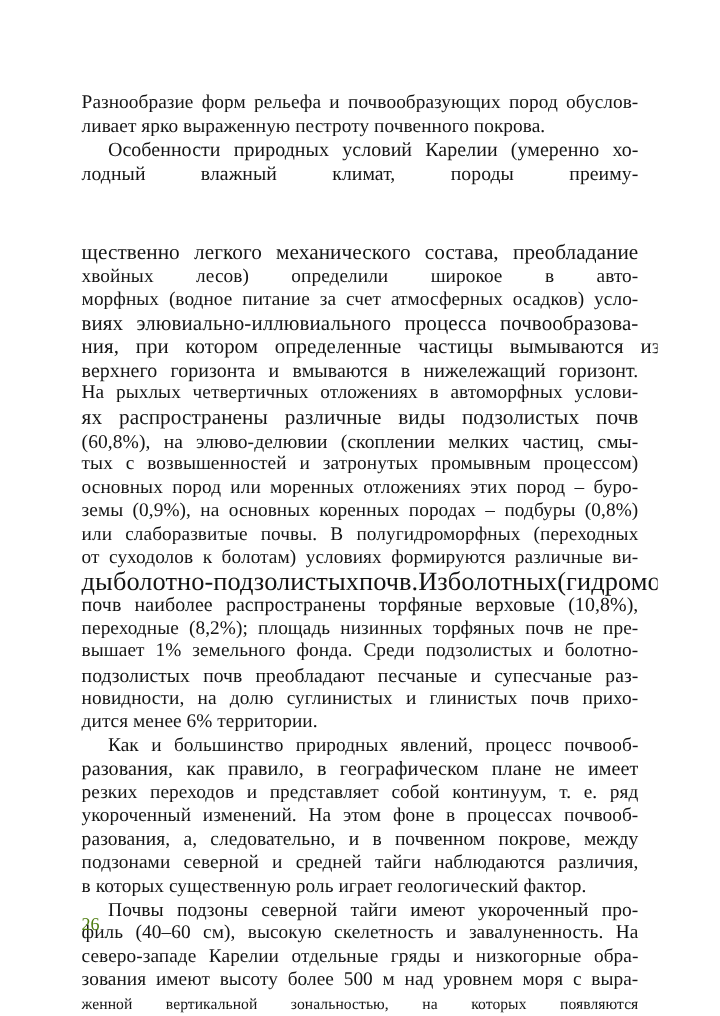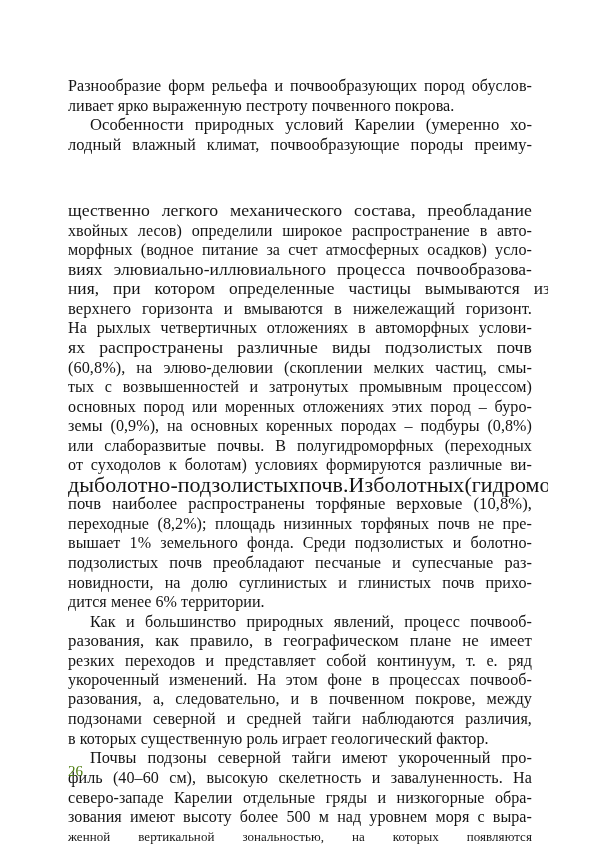--- a/index.html
+++ b/index.html
@@ -61,23 +61,23 @@
 <body>
 
 <div id="page">
   <div id="text-block">
       <div class="para">
         <div class="jline"><span class="w">Разнообразие</span><span class="w">форм</span><span class="w">рельефа</span><span class="w">и</span><span class="w">почвообразующих</span><span class="w">пород</span><span class="w">обуслов-</span></div>
         <div class="jline last"><span class="w">ливает ярко выраженную пестроту почвенного покрова.</span></div>
       </div>
       <div class="para">
         <div class="jline indent-line" style="font-size: 16.6px;"><span class="w">Особенности</span><span class="w">природных</span><span class="w">условий</span><span class="w">Карелии</span><span class="w">(умеренно</span><span class="w">хо-</span></div>
-        <div class="jline" style="font-size: 16.46px;"><span class="w">лодный</span><span class="w">влажный</span><span class="w">климат,</span><span class="w">почвообразующие</span><span class="w">породы</span><span class="w">преиму-</span></div>
+        <div class="jline" style="font-size: 16.46px;"><span class="w">лодный</span><span class="w">влажный</span><span class="w">климат,</span><span class="w">породы</span><span class="w">преиму-</span></div>
         <div class="jline" style="font-size: 17.71px; margin-top: 47px;"><span class="w">щественно</span><span class="w">легкого</span><span class="w">механического</span><span class="w">состава,</span><span class="w">преобладание</span></div>
-        <div class="jline"><span class="w">хвойных</span><span class="w">лесов)</span><span class="w">определили</span><span class="w">широкое</span><span class="w">распространение</span><span class="w">в</span><span class="w">авто-</span></div>
+        <div class="jline"><span class="w">хвойных</span><span class="w">лесов)</span><span class="w">определили</span><span class="w">широкое</span><span class="w">в</span><span class="w">авто-</span></div>
         <div class="jline"><span class="w">морфных</span><span class="w">(водное</span><span class="w">питание</span><span class="w">за</span><span class="w">счет</span><span class="w">атмосферных</span><span class="w">осадков)</span><span class="w">усло-</span></div>
         <div class="jline" style="font-size: 17.51px;"><span class="w">виях</span><span class="w">элювиально-иллювиального</span><span class="w">процесса</span><span class="w">почвообразова-</span></div>
         <div class="jline" style="font-size: 17.36px; gap: 14px;"><span class="w">ния,</span><span class="w">при</span><span class="w">котором</span><span class="w">определенные</span><span class="w">частицы</span><span class="w">вымываются</span><span class="w">из</span></div>
         <div class="jline" style="font-size: 16.6px;"><span class="w">верхнего</span><span class="w">горизонта</span><span class="w">и</span><span class="w">вмываются</span><span class="w">в</span><span class="w">нижележащий</span><span class="w">горизонт.</span></div>
         <div class="jline"><span class="w">На</span><span class="w">рыхлых</span><span class="w">четвертичных</span><span class="w">отложениях</span><span class="w">в</span><span class="w">автоморфных</span><span class="w">услови-</span></div>
         <div class="jline" style="font-size: 17.71px;"><span class="w">ях</span><span class="w">распространены</span><span class="w">различные</span><span class="w">виды</span><span class="w">подзолистых</span><span class="w">почв</span></div>
         <div class="jline" style="font-size: 16.28px;"><span class="w">(60,8%),</span><span class="w">на</span><span class="w">элюво-делювии</span><span class="w">(скоплении</span><span class="w">мелких</span><span class="w">частиц,</span><span class="w">смы-</span></div>
         <div class="jline"><span class="w">тых</span><span class="w">с</span><span class="w">возвышенностей</span><span class="w">и</span><span class="w">затронутых</span><span class="w">промывным</span><span class="w">процессом)</span></div>
         <div class="jline"><span class="w">основных</span><span class="w">пород</span><span class="w">или</span><span class="w">моренных</span><span class="w">отложениях</span><span class="w">этих</span><span class="w">пород</span><span class="w">–</span><span class="w">буро-</span></div>
         <div class="jline"><span class="w">земы</span><span class="w">(0,9%),</span><span class="w">на</span><span class="w">основных</span><span class="w">коренных</span><span class="w">породах</span><span class="w">–</span><span class="w">подбуры</span><span class="w">(0,8%)</span></div>

